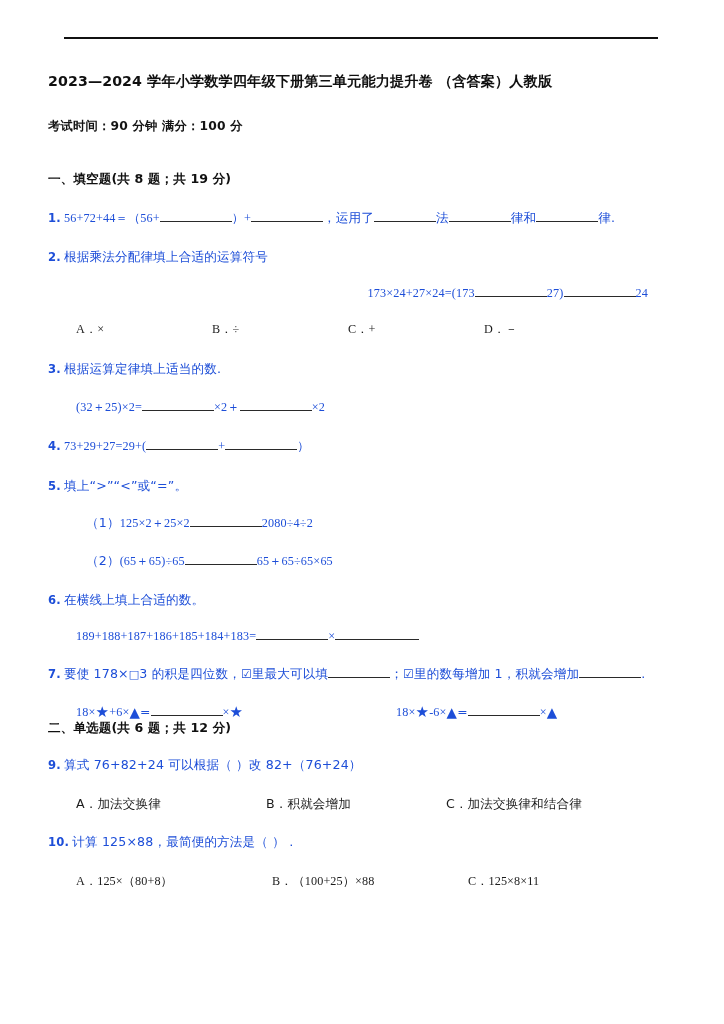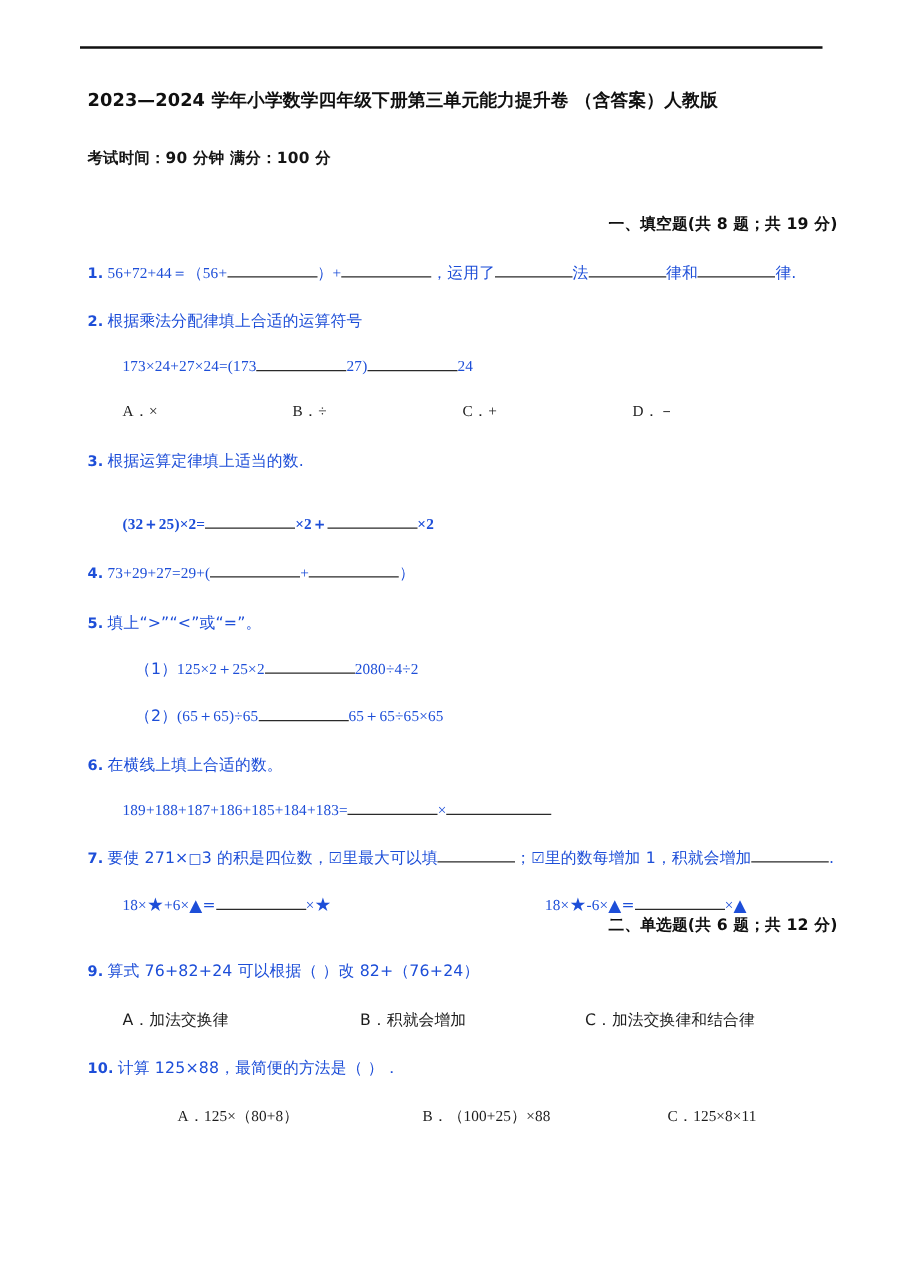--- a/index.html
+++ b/index.html
@@ -19,21 +19,21 @@
   .top-rule {
     position: absolute;
     left: 64px;
     top: 37px;
     width: 594px;
     height: 0;
     border-top: 2px solid #111111;
   }
   .content {
     position: absolute;
-    left: 70px;
+    left: 48px;
     top: 72px;
     width: 600px;
   }
 
   .doc-title {
     font-family: "DejaVu Sans", "Liberation Sans", sans-serif;
     font-weight: bold;
     font-size: 14.2px;
     letter-spacing: 0.1px;
     line-height: 1.4;
@@ -49,21 +49,20 @@
     margin-top: 26px;
     letter-spacing: 0.2px;
   }
 
   .section-head {
     font-family: "DejaVu Sans", "Liberation Sans", sans-serif;
     font-weight: bold;
     font-size: 12.6px;
     color: #101010;
     letter-spacing: 0.1px;
-    text-align: right;
   }
 
   .q {
     font-size: 12.4px;
     color: #1d4ed8;
     letter-spacing: 0.15px;
     white-space: nowrap;
   }
   .q .num {
     font-family: "DejaVu Sans", "Liberation Sans", sans-serif;
@@ -143,35 +142,35 @@
 
     <div class="q" style="margin-top:22px;">
       <span class="num">1.</span>
       <span class="mono-num">56+72+44＝（56+</span><span class="blank b-lg"></span><span class="mono-num">）+</span><span class="blank b-lg"></span><span class="cn">，运用了</span><span class="blank b-md"></span><span class="cn">法</span><span class="blank b-md"></span><span class="cn">律和</span><span class="blank b-md"></span><span class="cn">律.</span>
     </div>
 
     <div class="q" style="margin-top:22px;">
       <span class="num">2.</span>
       <span class="cn">根据乘法分配律填上合适的运算符号</span>
     </div>
-    <div class="q indent" style="margin-top:20px;">
+    <div class="q indent" style="margin-top:20px;text-align:right;">
       <span class="mono-num">173×24+27×24=(173</span><span class="blank b-lg"></span><span class="mono-num">27)</span><span class="blank b-lg"></span><span class="mono-num">24</span>
     </div>
     <div class="opts indent" style="margin-top:20px;">
       <span class="opt" style="width:136px;">A．×</span>
       <span class="opt" style="width:136px;">B．÷</span>
       <span class="opt" style="width:136px;">C．+</span>
       <span class="opt">D．－</span>
     </div>
 
     <div class="q" style="margin-top:23px;">
       <span class="num">3.</span>
       <span class="cn">根据运算定律填上适当的数.</span>
     </div>
-    <div class="q indent" style="margin-top:33px;font-weight:bold;">
+    <div class="q indent" style="margin-top:21px;">
       <span class="mono-num">(32＋25)×2=</span><span class="blank b-lg"></span><span class="mono-num">×2＋</span><span class="blank b-lg"></span><span class="mono-num">×2</span>
     </div>
 
     <div class="q" style="margin-top:22px;">
       <span class="num">4.</span>
       <span class="mono-num">73+29+27=29+(</span><span class="blank b-lg"></span><span class="mono-num">+</span><span class="blank b-lg"></span><span class="mono-num">）</span>
     </div>
 
     <div class="q" style="margin-top:23px;">
       <span class="num">5.</span>
@@ -187,24 +186,24 @@
     <div class="q" style="margin-top:22px;">
       <span class="num">6.</span>
       <span class="cn">在横线上填上合适的数。</span>
     </div>
     <div class="q indent" style="margin-top:20px;">
       <span class="mono-num">189+188+187+186+185+184+183=</span><span class="blank b-lg"></span><span class="mono-num">×</span><span class="blank b-xl"></span>
     </div>
 
     <div class="q" style="margin-top:22px; font-size:12.1px;">
       <span class="num">7.</span>
-      <span class="cn">要使 271×</span><span class="boxsym">□</span><span class="cn">3 的积是四位数，</span><span class="ckbox">☑</span><span class="cn">里最大可以填</span><span class="blank b-md"></span><span class="cn">；</span><span class="ckbox">☑</span><span class="cn">里的数每增加 1，积就会增加</span><span class="blank b-md"></span><span class="cn">.</span>
-    </div>
-
-    <div class="row2" style="margin-top:21px;gap:18px;">
+      <span class="cn">要使 178×</span><span class="boxsym">□</span><span class="cn">3 的积是四位数，</span><span class="ckbox">☑</span><span class="cn">里最大可以填</span><span class="blank b-md"></span><span class="cn">；</span><span class="ckbox">☑</span><span class="cn">里的数每增加 1，积就会增加</span><span class="blank b-md"></span><span class="cn">.</span>
+    </div>
+
+    <div class="row2" style="margin-top:21px;">
       <div class="q indent" style="width:320px;">
         <span class="mono-num">18×</span><span class="starsym">★</span><span class="mono-num">+6×</span><span class="trisym">▲</span><span class="sym">=</span><span class="blank b-lg"></span><span class="mono-num">×</span><span class="starsym">★</span>
       </div>
       <div class="q">
         <span class="mono-num">18×</span><span class="starsym">★</span><span class="mono-num">-6×</span><span class="trisym">▲</span><span class="sym">=</span><span class="blank b-lg"></span><span class="mono-num">×</span><span class="trisym">▲</span>
       </div>
     </div>
 
     <div class="section-head" style="">二、单选题(共 6 题；共 12 分)</div>
 
@@ -216,19 +215,19 @@
       <span class="opt cn" style="width:190px;">A．加法交换律</span>
       <span class="opt cn" style="width:180px;">B．积就会增加</span>
       <span class="opt cn">C．加法交换律和结合律</span>
     </div>
 
     <div class="q" style="margin-top:21px;">
       <span class="num">10.</span>
       <span class="cn">计算 125×88，最简便的方法是（    ）．</span>
     </div>
     <div class="opts indent" style="margin-top:22px;">
-      <span class="opt" style="width:196px;margin-left:44px;">A．125×（80+8）</span>
+      <span class="opt" style="width:196px;">A．125×（80+8）</span>
       <span class="opt" style="width:196px;">B．（100+25）×88</span>
       <span class="opt">C．125×8×11</span>
     </div>
 
   </div>
 </div>
 
 </body></html>

